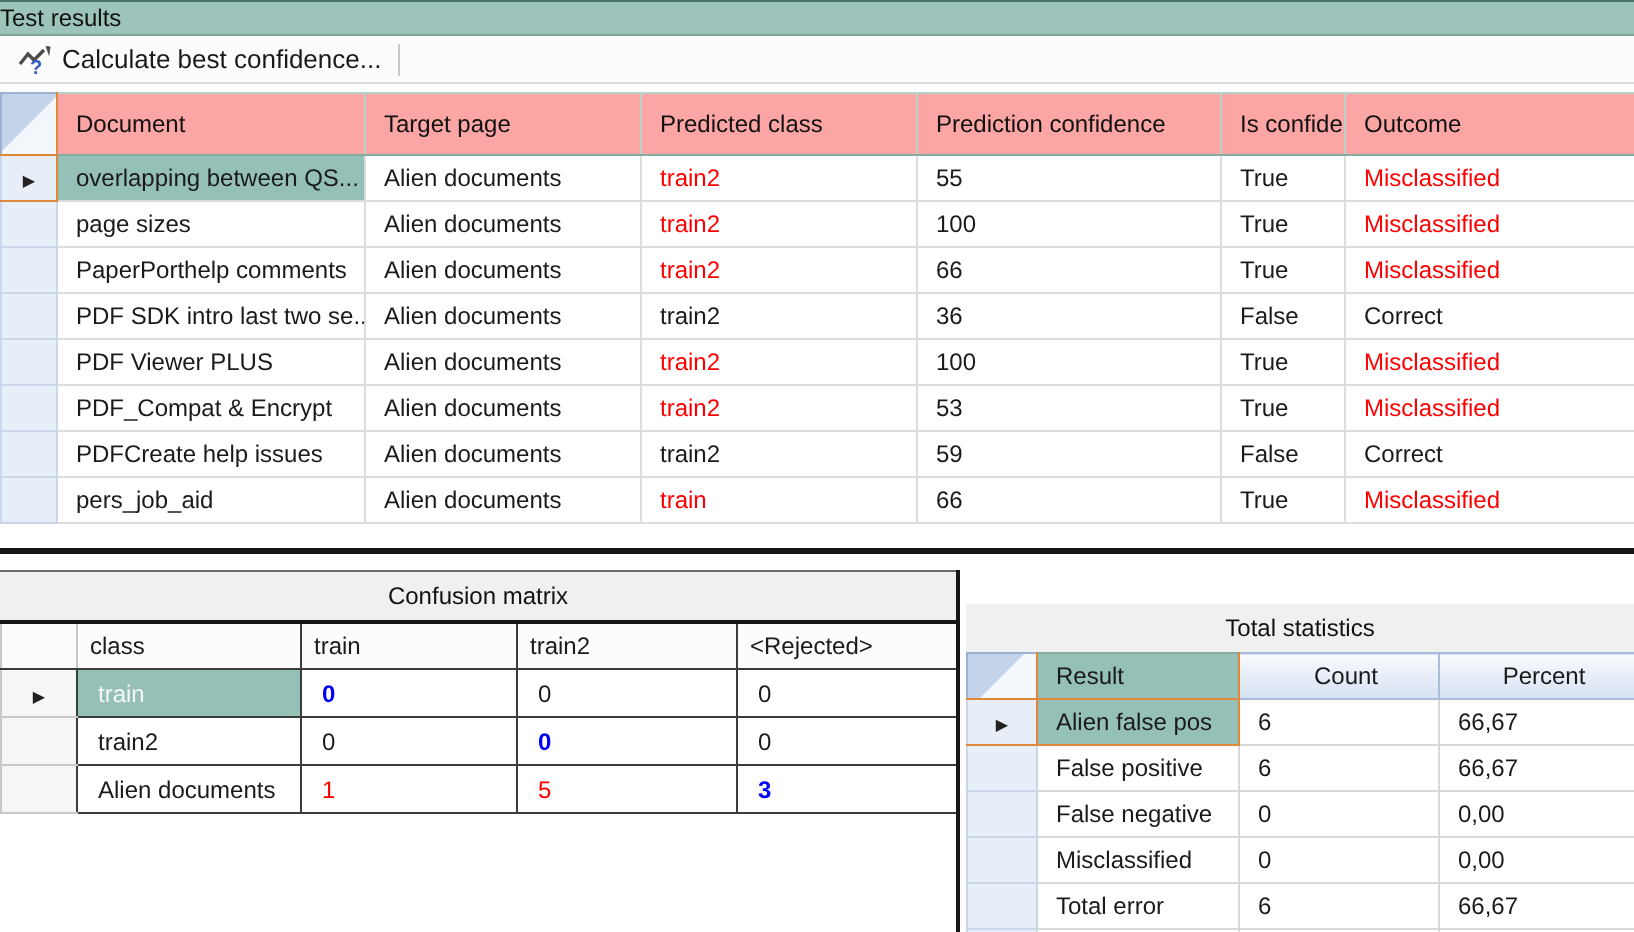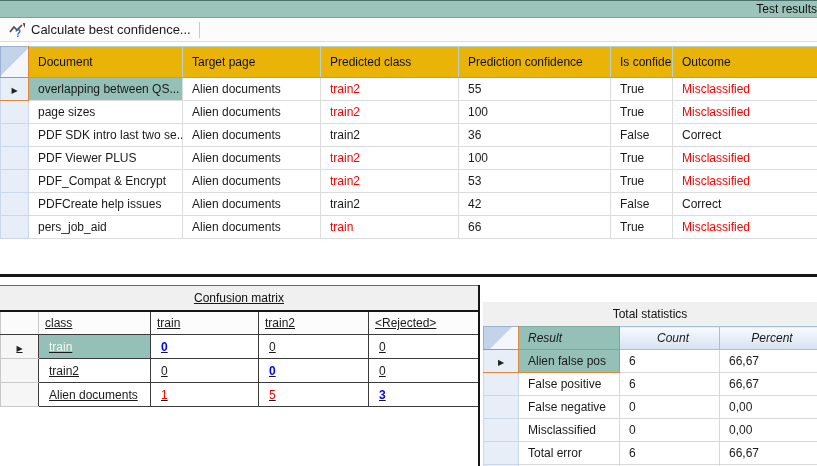--- a/index.html
+++ b/index.html
@@ -1,59 +1,59 @@
 <!DOCTYPE html>
 <html><head>
 <meta charset="utf-8">
 <style>
   html,body{margin:0;padding:0;background:#fff;}
   .app{position:relative;width:817px;height:466px;font-family:"Liberation Sans",sans-serif;font-size:12px;color:#1a1a1a;overflow:hidden;background:#fff;}
 
   
-  .main-title{position:absolute;left:0;top:0;width:817px;height:18px;background:#9cc4bb;border-top:1px solid #48736c;border-bottom:1px solid #7ba49c;box-sizing:border-box;text-align:right;line-height:16px;color:#111;}
+  .main-title{position:absolute;left:0;top:0;width:817px;height:18px;background:#9cc4bb;border-top:1px solid #48736c;border-bottom:1px solid #7ba49c;box-sizing:border-box;text-align:left;line-height:16px;color:#111;}
   .toolbar{position:absolute;left:0;top:18px;width:817px;height:24px;background:#fcfcfc;border-bottom:1px solid #dcdcdc;box-sizing:border-box;display:flex;align-items:center;padding-left:4px;font-size:13px;}
   .tb-btn{display:flex;align-items:center;gap:5px;padding:2px 5px;cursor:default;}
   .tb-sep{width:1px;height:16px;background:#c8c8c8;margin:0 3px;}
   .icon-calc{width:17px;height:16px;position:relative;display:inline-block;}
   .icon-pct{width:12px;height:12px;border:1px solid #4a5e9e;background:#fff;display:inline-block;box-sizing:border-box;padding:1px;}
   .icon-pct .inner{width:100%;height:100%;border:2px solid #6f92cf;box-sizing:border-box;background:#fff;}
 
   
   table{border-collapse:collapse;table-layout:fixed;font-size:12px;}
   td,th{overflow:hidden;white-space:nowrap;font-weight:normal;text-align:left;}
   .arrow{font-size:8px;color:#222;line-height:1;}
   .c-red{color:#ff0000;}
   .c-blue{color:#0000ff;}
   .bold{font-weight:bold;}
 
   
   #main-grid{position:absolute;left:0;top:46px;width:817px;}
-  #main-grid th{height:30px;background:#eab308;border:1px solid #b7d4cc;border-bottom:1px solid #82aba2;padding:0 2px 0 9px;color:#111;}
+  #main-grid th{height:30px;background:#fca5a5;border:1px solid #b7d4cc;border-bottom:1px solid #82aba2;padding:0 2px 0 9px;color:#111;}
   #main-grid th.corner{background:linear-gradient(135deg,#c3d3ea 0%,#c3d3ea 49%,#f3f7fc 51%,#f3f7fc 100%);border:1px solid #9cb1d1;border-right:1px solid #e0883a;border-bottom:1px solid #e0883a;padding:0;}
   #main-grid td{height:22px;background:#fff;border-right:1px solid #dcdcdc;border-bottom:1px solid #dcdcdc;padding:0 2px 0 9px;}
   #main-grid td.rowhdr{background:#e8eef8;border:1px solid #cad7ea;padding:0;text-align:center;}
   #main-grid tbody tr:nth-child(1) td.rowhdr{border-right:1px solid #e0883a;border-bottom:1px solid #e0883a;}
   #main-grid td.sel{background:#95c0b7;}
   .black-line{position:absolute;left:0;top:274px;width:817px;height:3px;background:#161616;}
 
   
   .vdivider{position:absolute;left:478px;top:285px;width:2px;height:181px;background:#161616;}
   .sub-title{height:24px;background:#f0f0f0;text-align:center;line-height:24px;color:#111;}
-  #conf-panel{position:absolute;left:0;top:285px;width:478px;height:151px;border-top:1px solid #6a6a6a;box-sizing:border-box;text-decoration:underline;}
+  #conf-panel{position:absolute;left:0;top:285px;width:478px;height:151px;border-top:1px solid #6a6a6a;box-sizing:border-box;}
   #conf-grid{width:478px;border-top:2px solid #161616;}
   #conf-grid th{height:22px;background:#fcfcfc;border:1px solid #3c3c3c;padding:0 2px 0 6px;}
   #conf-grid th.corner{background:#fbfbfb;border:1px solid #c9c9c9;border-bottom:1px solid #3c3c3c;}
   #conf-grid td{height:23px;background:#fff;border:1px solid #3c3c3c;padding:0 2px 0 10px;}
   #conf-grid td.rowhdr{background:#f6f6f6;border:1px solid #c9c9c9;border-right:1px solid #3c3c3c;padding:0;text-align:center;}
   #conf-grid td.sel{background:#95c0b7;}
   #conf-grid td.selwhite{color:#f3f6f5;}
 
   #stats-panel{position:absolute;left:483px;top:302px;width:334px;height:181px;}
   #stats-grid{width:334px;border-top:1px solid #444;}
-  #stats-grid th{height:22px;padding:0 2px 0 9px;font-style:italic;}
+  #stats-grid th{height:22px;padding:0 2px 0 9px;}
   #stats-grid th.th-blue{background:linear-gradient(#f8fafd,#d6e2f3);border:1px solid #a7bdda;text-align:center;}
   #stats-grid th.th-teal{background:#95c0b7;border:1px solid #82aba2;border-right:1px solid #e0883a;border-bottom:1px solid #e0883a;}
   #stats-grid th.corner{background:linear-gradient(135deg,#c3d3ea 0%,#c3d3ea 49%,#f3f7fc 51%,#f3f7fc 100%);border:1px solid #9cb1d1;border-right:1px solid #e0883a;border-bottom:1px solid #e0883a;padding:0;}
   #stats-grid td{height:22px;background:#fff;border-right:1px solid #d8d8d8;border-bottom:1px solid #d8d8d8;padding:0 2px 0 9px;}
   #stats-grid td.rowhdr{background:#e8eef8;border:1px solid #cad7ea;padding:0;text-align:center;}
   #stats-grid tbody tr:nth-child(1) td.rowhdr{border-right:1px solid #e0883a;border-bottom:1px solid #e0883a;}
   #stats-grid td.sel{background:#95c0b7;}
   #stats-grid tbody tr:nth-child(1) td.sel{border-bottom:1px solid #e0883a;border-right:1px solid #e0883a;}
 </style>
 </head>
@@ -112,20 +112,29 @@
           <td class="rowhdr"></td>
           <td class="">page sizes</td>
           <td class="">Alien documents</td>
           <td class="c-red">train2</td>
           <td class="">100</td>
           <td class="">True</td>
           <td class="c-red">Misclassified</td>
         </tr>
         <tr>
           <td class="rowhdr"></td>
+          <td class="">PaperPorthelp comments</td>
+          <td class="">Alien documents</td>
+          <td class="c-red">train2</td>
+          <td class="">66</td>
+          <td class="">True</td>
+          <td class="c-red">Misclassified</td>
+        </tr>
+        <tr>
+          <td class="rowhdr"></td>
           <td class="">PDF SDK intro last two se...</td>
           <td class="">Alien documents</td>
           <td class="">train2</td>
           <td class="">36</td>
           <td class="">False</td>
           <td class="">Correct</td>
         </tr>
         <tr>
           <td class="rowhdr"></td>
           <td class="">PDF Viewer PLUS</td>
@@ -142,21 +151,21 @@
           <td class="c-red">train2</td>
           <td class="">53</td>
           <td class="">True</td>
           <td class="c-red">Misclassified</td>
         </tr>
         <tr>
           <td class="rowhdr"></td>
           <td class="">PDFCreate help issues</td>
           <td class="">Alien documents</td>
           <td class="">train2</td>
-          <td class="">42</td>
+          <td class="">59</td>
           <td class="">False</td>
           <td class="">Correct</td>
         </tr>
         <tr>
           <td class="rowhdr"></td>
           <td class="">pers_job_aid</td>
           <td class="">Alien documents</td>
           <td class="c-red">train</td>
           <td class="">66</td>
           <td class="">True</td>

